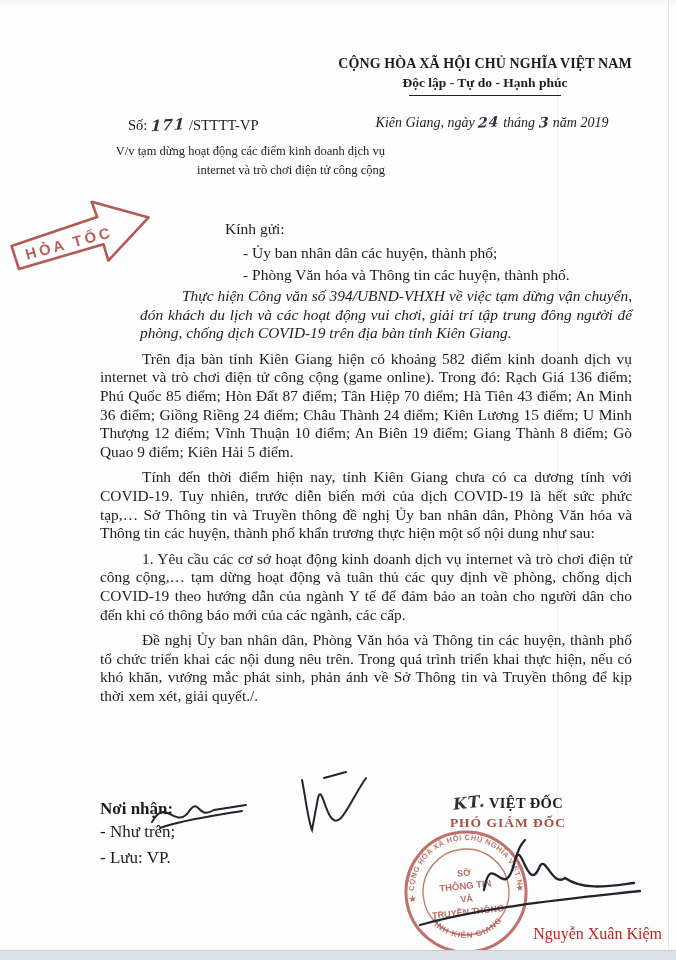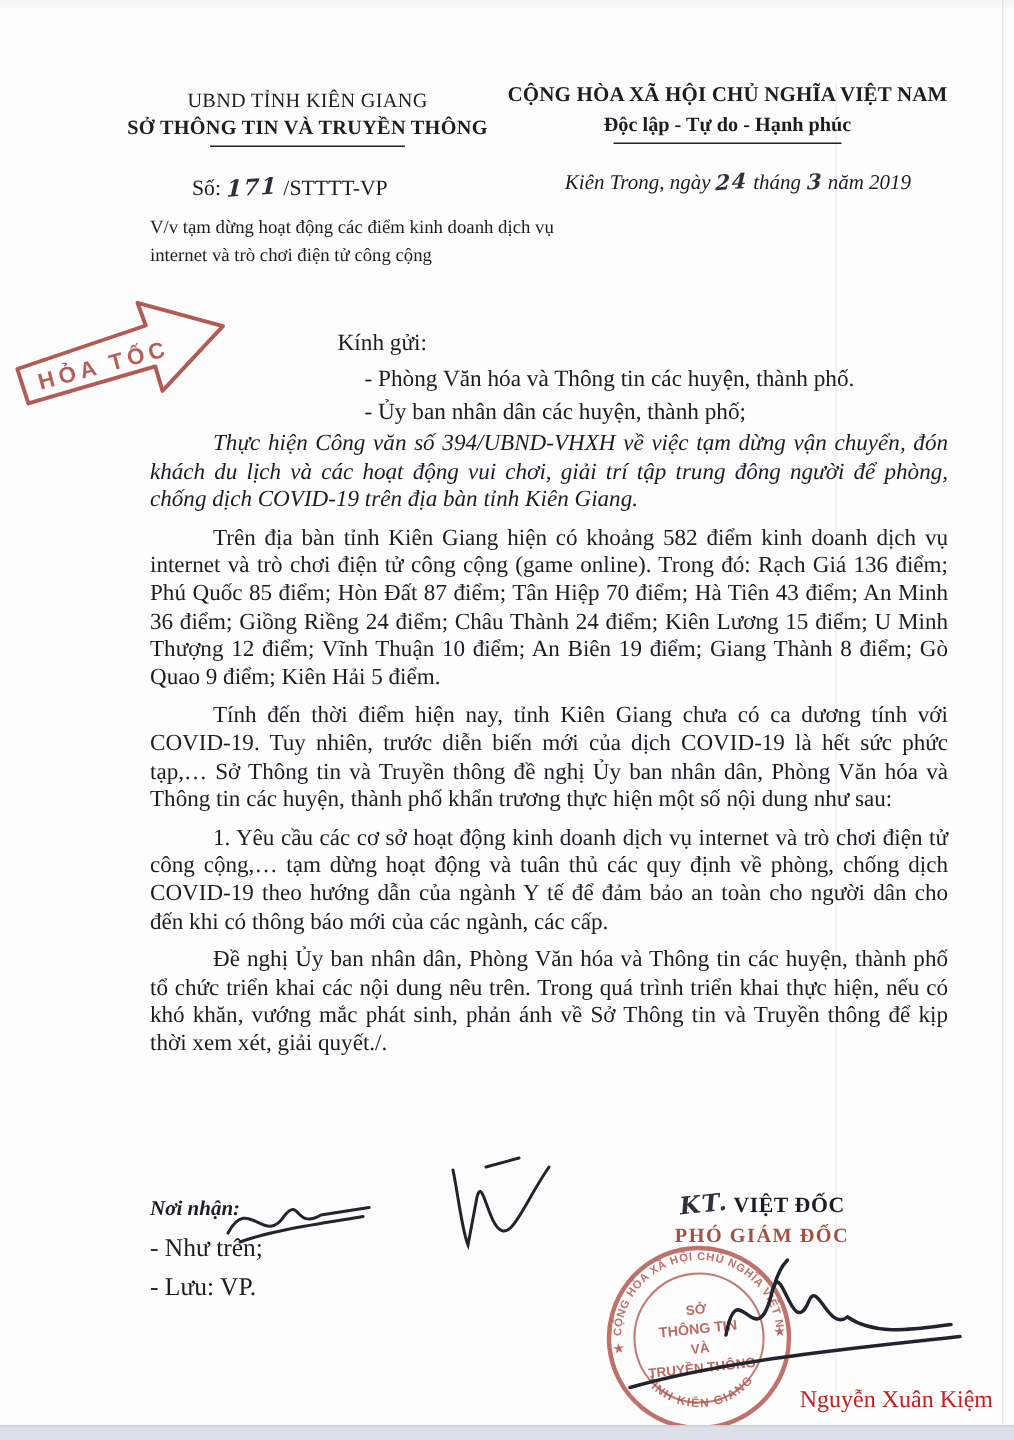--- a/index.html
+++ b/index.html
@@ -42,97 +42,92 @@
   .so-line{left:128px;top:116px;width:260px;font-size:14.5px;}
   .pen{
     font-family:"DejaVu Serif", serif;
     font-style:italic;font-weight:bold;color:#30303c;
     display:inline-block;transform:rotate(-4deg) skewX(-6deg);
     font-size:15px;letter-spacing:1px;
   }
   .date-line{left:352px;top:114px;width:280px;text-align:center;font-style:italic;font-size:14px;}
   .date-line .pen{font-size:14px;}
   .subject{
-    left:100px;top:142px;width:305px;text-align:left;
+    left:80px;top:142px;width:305px;text-align:right;
     font-size:12.5px;line-height:1.5;
   }
 
   
   .urgent{left:2px;top:200px;width:160px;height:80px;transform:rotate(-13deg);opacity:0.92;}
 
   
   .kinh-gui{left:185px;top:220px;font-size:15.5px;margin-left:40px;}
   .recip{left:243px;top:242px;width:400px;font-size:15.5px;line-height:1.45;}
 
   
   .body-col{
     left:100px;top:287px;width:532px;
     font-size:15.4px;line-height:18.6px;text-align:justify;
   }
   .body-col p{margin:0 0 7px 0;text-indent:42px;}
-  .body-col p.ital{font-style:italic;}
-
-  
-  .noi-nhan{left:100px;top:799px;font-size:14px;font-weight:bold;font-style:italic;}
+  .body-col p.ital{font-style:italic;margin-left:40px;}
+
+  
+  .noi-nhan{left:100px;top:799px;font-size:17px;font-weight:bold;}
   .noi-nhan-items{left:100px;top:819px;font-size:17px;line-height:1.5;}
   .sign-title{left:408px;top:793px;width:200px;text-align:center;}
   .t-kt{font-size:14.5px;font-weight:bold;letter-spacing:0.4px;}
   .t-kt .pen{font-size:16px;transform:rotate(-6deg);}
   .t-pho{font-size:13.5px;font-weight:bold;color:#9c3d2e;letter-spacing:1px;margin-top:3px;opacity:0.9;}
   .signer-name{
     left:452px;top:925px;width:210px;text-align:right;
     font-size:16px;font-weight:normal;color:#c32222;
   }
   .seal{left:400px;top:826px;opacity:0.88;transform:rotate(-6deg);}
   .sig-main{left:412px;top:828px;}
   .sig-small1{left:142px;top:790px;}
   .sig-small2{left:268px;top:768px;}
 </style>
 </head>
 <body>
 
 <div class="page">
 
-  <div class="abs hdr-left">
-    <div class="org-parent">UBND TỈNH KIÊN GIANG</div>
-    <div class="org-name">SỞ THÔNG TIN VÀ TRUYỀN THÔNG</div>
-    <div class="rule rule-left"></div>
-  </div>
 
   <div class="abs hdr-right">
     <div class="motto1">CỘNG HÒA XÃ HỘI CHỦ NGHĨA VIỆT NAM</div>
     <div class="motto2">Độc lập - Tự do - Hạnh phúc</div>
     <div class="rule rule-right"></div>
   </div>
 
   <div class="abs so-line">
     <span>Số:</span>
     <span class="pen">171</span>
     <span>/STTTT-VP</span>
   </div>
 
   <div class="abs date-line">
-    <span>Kiên Trong, ngày</span>
+    <span>Kiên Giang, ngày</span>
     <span class="pen">24</span>
     <span>tháng</span>
     <span class="pen">3</span>
     <span>năm 2019</span>
   </div>
 
   <div class="abs subject">V/v tạm dừng hoạt động các điểm kinh doanh dịch vụ internet và trò chơi điện tử công cộng</div>
 
   <svg class="abs urgent" width="160" height="80" viewBox="0 0 160 80">
     <polygon points="10,30 100,21 98,5 150,33 101,66 100,49 12,54" fill="none" stroke="#9e2d24" stroke-width="2.6" stroke-linejoin="round" opacity="0.85"></polygon>
     <text x="22" y="47" transform="rotate(-2 22 47)" font-family="Liberation Sans, sans-serif" font-size="15" font-weight="bold" fill="#9e2d24" letter-spacing="3" opacity="0.82">HỎA TỐC</text>
   </svg>
 
   <div class="abs kinh-gui">Kính gửi:</div>
   <div class="abs recip">
+    <div>- Ủy ban nhân dân các huyện, thành phố;</div>
     <div>- Phòng Văn hóa và Thông tin các huyện, thành phố.</div>
-    <div>- Ủy ban nhân dân các huyện, thành phố;</div>
   </div>
 
   <div class="abs body-col">
     <p class="ital">Thực hiện Công văn số 394/UBND-VHXH về việc tạm dừng vận chuyển, đón khách du lịch và các hoạt động vui chơi, giải trí tập trung đông người để phòng, chống dịch COVID-19 trên địa bàn tỉnh Kiên Giang.</p>
     <p>Trên địa bàn tỉnh Kiên Giang hiện có khoảng 582 điểm kinh doanh dịch vụ internet và trò chơi điện tử công cộng (game online). Trong đó: Rạch Giá 136 điểm; Phú Quốc 85 điểm; Hòn Đất 87 điểm; Tân Hiệp 70 điểm; Hà Tiên 43 điểm; An Minh 36 điểm; Giồng Riềng 24 điểm; Châu Thành 24 điểm; Kiên Lương 15 điểm; U Minh Thượng 12 điểm; Vĩnh Thuận 10 điểm; An Biên 19 điểm; Giang Thành 8 điểm; Gò Quao 9 điểm; Kiên Hải 5 điểm.</p>
     <p>Tính đến thời điểm hiện nay, tỉnh Kiên Giang chưa có ca dương tính với COVID-19. Tuy nhiên, trước diễn biến mới của dịch COVID-19 là hết sức phức tạp,… Sở Thông tin và Truyền thông đề nghị Ủy ban nhân dân, Phòng Văn hóa và Thông tin các huyện, thành phố khẩn trương thực hiện một số nội dung như sau:</p>
     <p>1. Yêu cầu các cơ sở hoạt động kinh doanh dịch vụ internet và trò chơi điện tử công cộng,… tạm dừng hoạt động và tuân thủ các quy định về phòng, chống dịch COVID-19 theo hướng dẫn của ngành Y tế để đảm bảo an toàn cho người dân cho đến khi có thông báo mới của các ngành, các cấp.</p>
     <p>Đề nghị Ủy ban nhân dân, Phòng Văn hóa và Thông tin các huyện, thành phố tổ chức triển khai các nội dung nêu trên. Trong quá trình triển khai thực hiện, nếu có khó khăn, vướng mắc phát sinh, phản ánh về Sở Thông tin và Truyền thông để kịp thời xem xét, giải quyết./.</p>
   </div>
 

